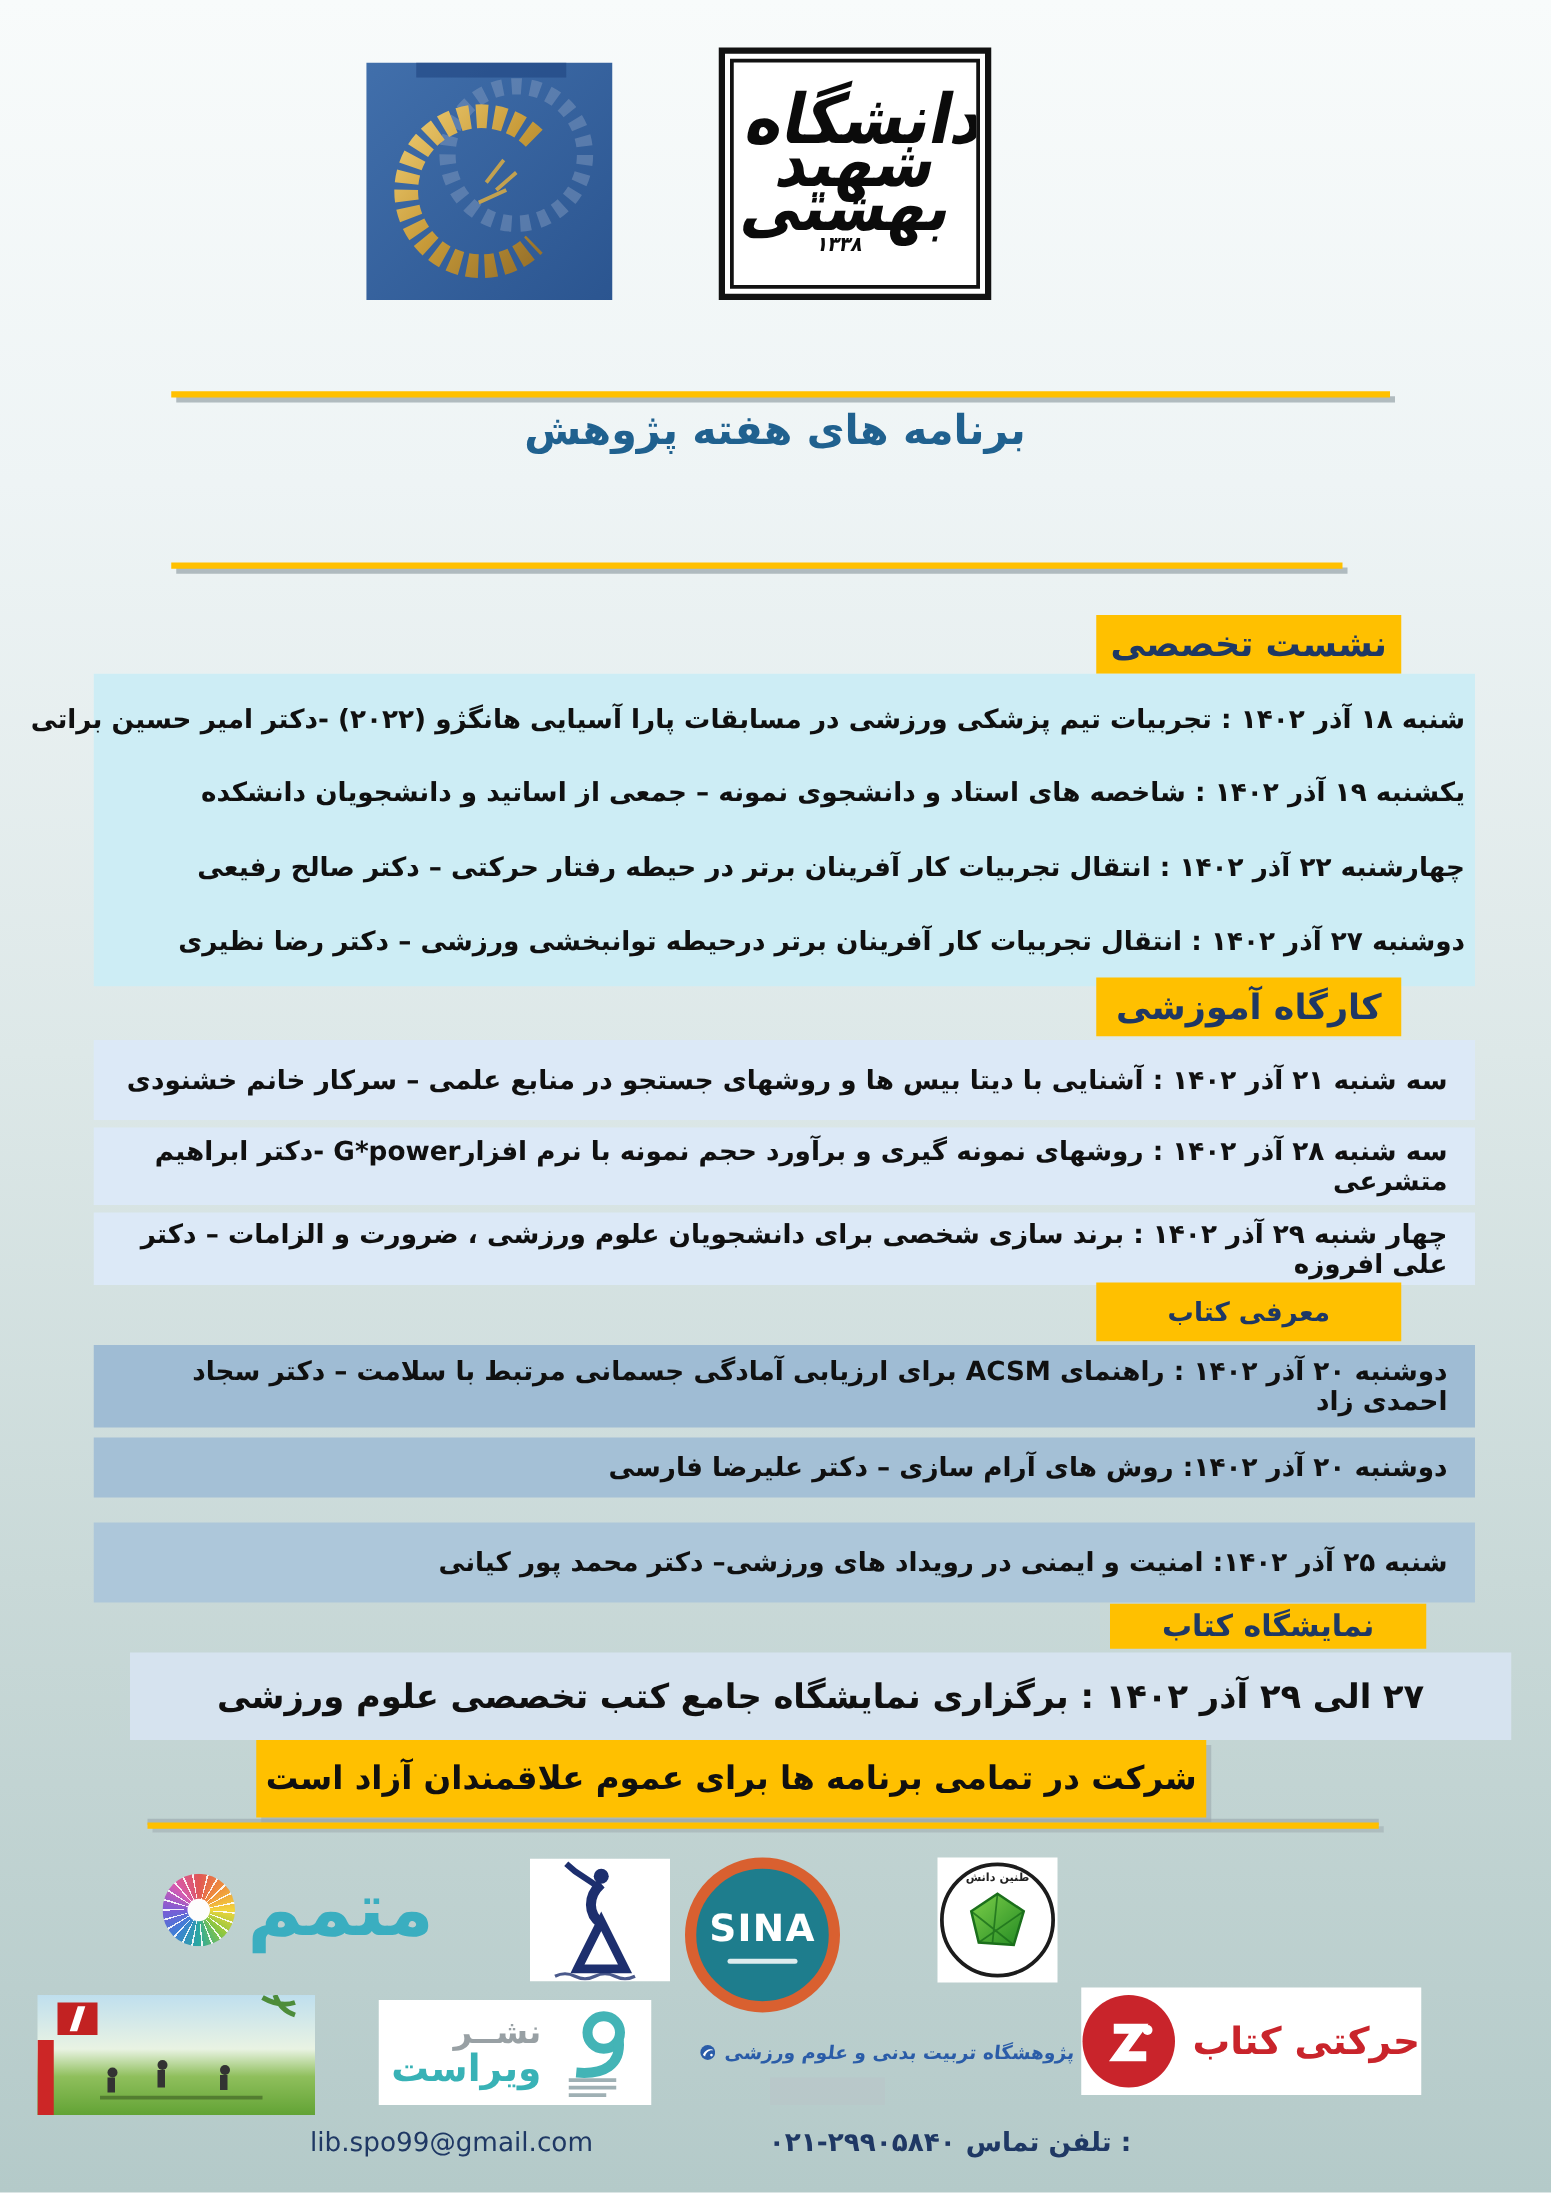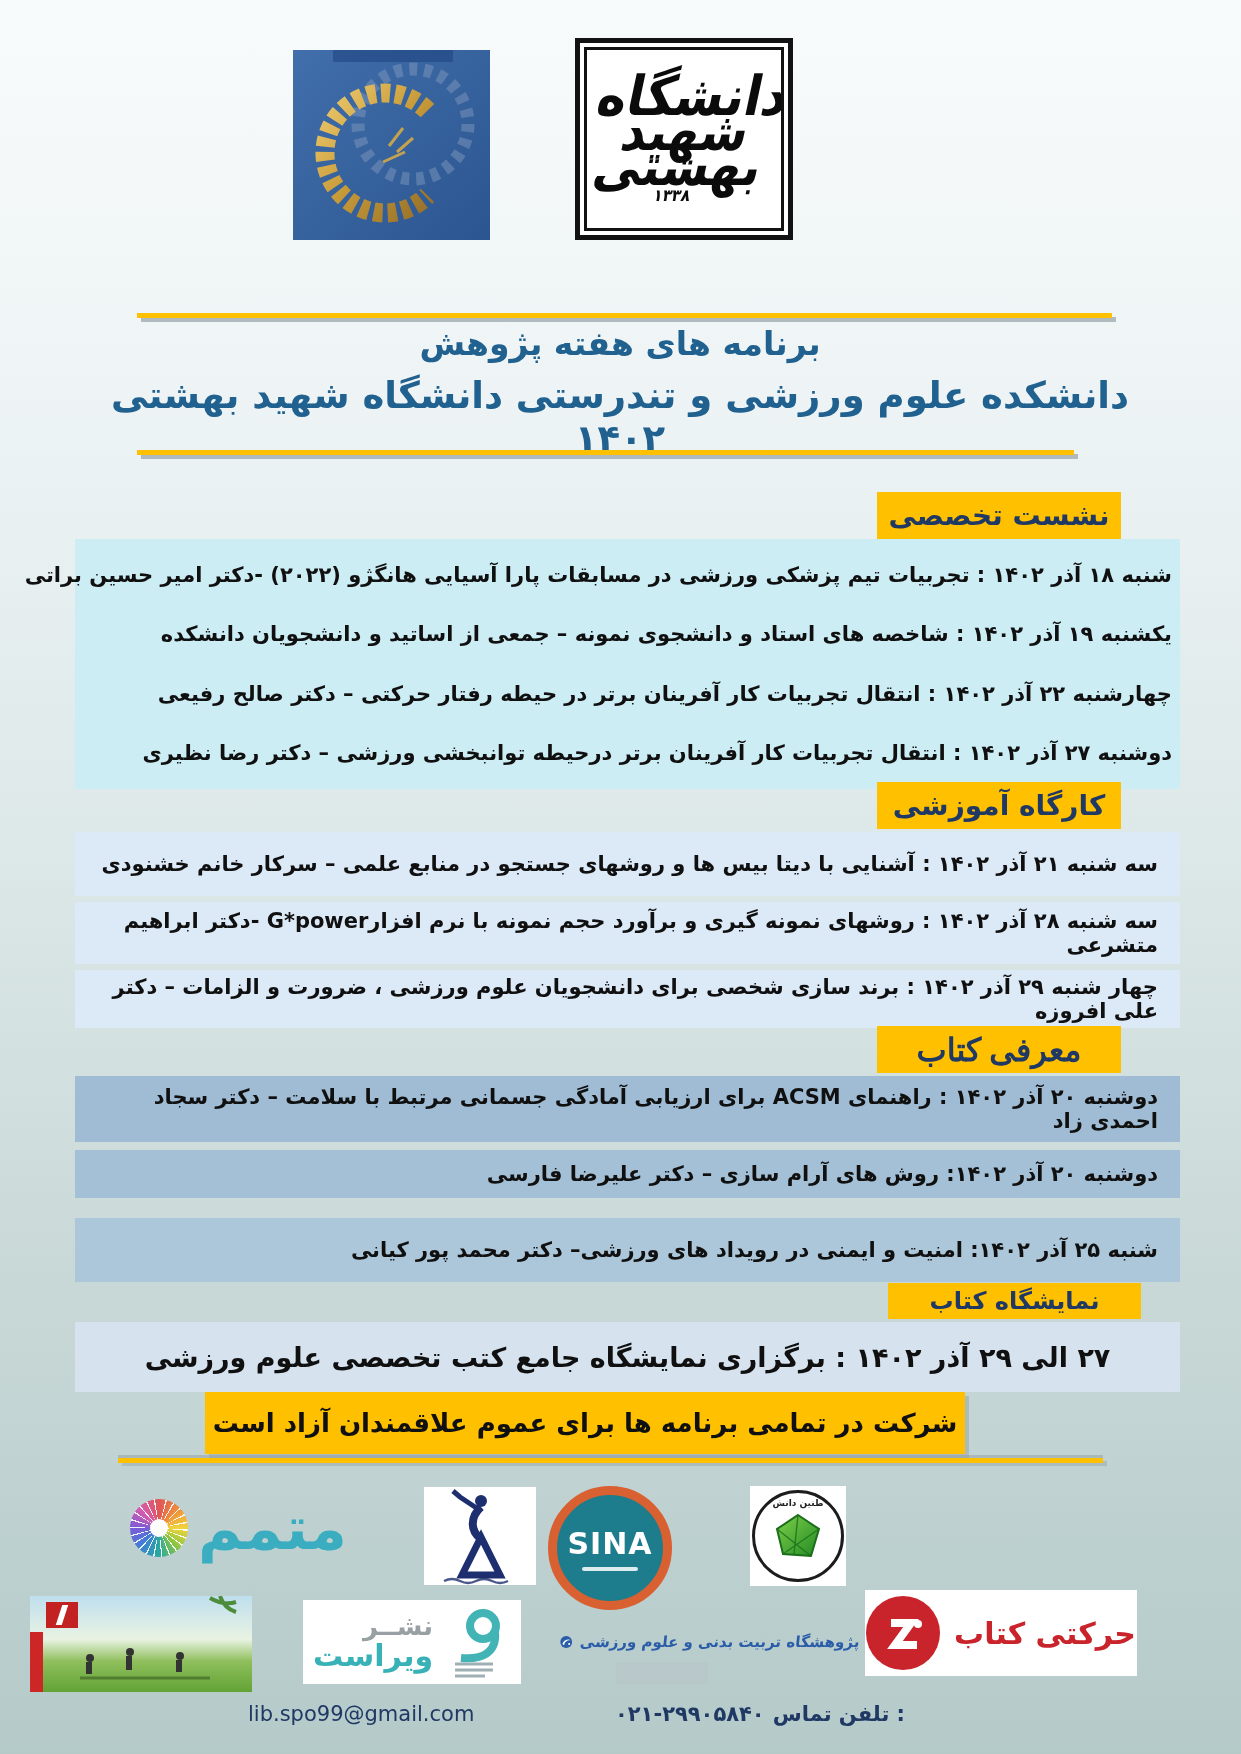--- a/index.html
+++ b/index.html
@@ -23,35 +23,35 @@
   .rule3{left:118px;top:1458px;width:985px;box-shadow:0 -3px 0 rgba(150,162,168,.55),4px 3px 0 rgba(150,162,168,.45);}
   
   .title{position:absolute;left:70px;width:1100px;text-align:center;color:#20618F;font-weight:bold;direction:rtl;}
   .title1{top:324px;font-size:33px;}
   .title2{top:374px;font-size:37px;}
   
   .sec-header{position:absolute;background:#FFC000;color:#1F3864;font-weight:bold;direction:rtl;
               display:flex;align-items:center;justify-content:center;}
   .sh1{left:877px;top:492px;width:244px;height:47px;font-size:28px;}
   .sh2{left:877px;top:782px;width:244px;height:47px;font-size:28px;}
-  .sh3{left:877px;top:1026px;width:244px;height:47px;font-size:32px;font-family:Liberation Serif, serif;}
+  .sh3{left:877px;top:1026px;width:244px;height:47px;font-size:21px;}
   .sh4{left:888px;top:1283px;width:253px;height:36px;font-size:24px;}
   
   .b1{position:absolute;left:75px;top:539px;width:1105px;height:250px;background:#CDEDF5;
       display:flex;flex-direction:column;justify-content:space-around;padding:6px 8px;box-sizing:border-box;direction:rtl;}
   .item{font-size:21px;font-weight:bold;color:#101010;white-space:nowrap;direction:rtl;}
   .row-item{position:absolute;left:75px;width:1105px;display:flex;align-items:center;
             padding:0 22px;box-sizing:border-box;direction:rtl;font-weight:bold;color:#101010;font-size:21px;}
   .w1{top:832px;height:64px;background:#DCE9F7;}
   .w2{top:902px;height:62px;background:#DCE9F7;text-align:right;}
   .w3{top:970px;height:58px;background:#DCE9F7;}
   .bk1{top:1076px;height:66px;background:#9FBCD4;}
   .bk2{top:1150px;height:48px;background:#A4C0D6;}
   .bk3{top:1218px;height:64px;background:#ADC7DA;}
-  .ex1{top:1322px;height:70px;background:#D6E3EF;justify-content:center;font-size:27px;white-space:nowrap;}
+  .ex1{top:1322px;height:70px;background:#D6E3EF;justify-content:center;font-size:27px;white-space:nowrap;margin-left:29px;}
   
   .notice{position:absolute;left:205px;top:1392px;width:760px;height:62px;background:#FFC000;
           display:flex;align-items:center;justify-content:center;font-size:26px;font-weight:bold;
           color:#101010;direction:rtl;box-shadow:4px 4px 0 rgba(150,162,168,.5);}
   
   .motamem{position:absolute;left:130px;top:1492px;width:230px;height:72px;display:flex;align-items:center;gap:10px;}
   .flower{width:58px;height:58px;border-radius:50%;position:relative;
           background:repeating-conic-gradient(rgba(255,255,255,0) 0 13deg,rgba(255,255,255,.9) 13deg 16deg),
           conic-gradient(#e05656,#ef8f3c,#f2d43c,#8cc63f,#29a8a0,#3f7fd6,#7b5bd6,#d65bb0,#e05656);}
   .flower::after{content:"";position:absolute;left:20px;top:20px;width:18px;height:18px;border-radius:50%;background:#fdfdfd;}
@@ -121,21 +121,20 @@
         <span class="u2">شهید</span>
         <span class="u3">بهشتی</span>
         <span class="uni-year">۱۳۳۸</span>
       </div>
     </div>
   </div>
 
   <div class="rule rule1"></div>
 
   <div class="title title1">برنامه های هفته پژوهش</div>
-  <div class="title title2">دانشکده علوم ورزشی و تندرستی دانشگاه شهید بهشتی  ۱۴۰۲</div>
 
   <div class="rule rule2"></div>
 
   <div class="sec-header sh1">نشست تخصصی</div>
   <div class="b1">
     <div class="item">شنبه ۱۸ آذر ۱۴۰۲ : تجربیات تیم پزشکی ورزشی در مسابقات پارا آسیایی هانگژو (۲۰۲۲) -دکتر امیر حسین براتی</div>
     <div class="item">یکشنبه ۱۹ آذر ۱۴۰۲ : شاخصه های استاد و دانشجوی نمونه – جمعی از اساتید  و دانشجویان دانشکده</div>
     <div class="item">چهارشنبه ۲۲ آذر ۱۴۰۲ :  انتقال تجربیات کار آفرینان برتر در حیطه رفتار حرکتی – دکتر صالح رفیعی</div>
     <div class="item">دوشنبه ۲۷ آذر ۱۴۰۲ : انتقال تجربیات کار آفرینان برتر درحیطه توانبخشی ورزشی – دکتر رضا نظیری</div>
   </div>

